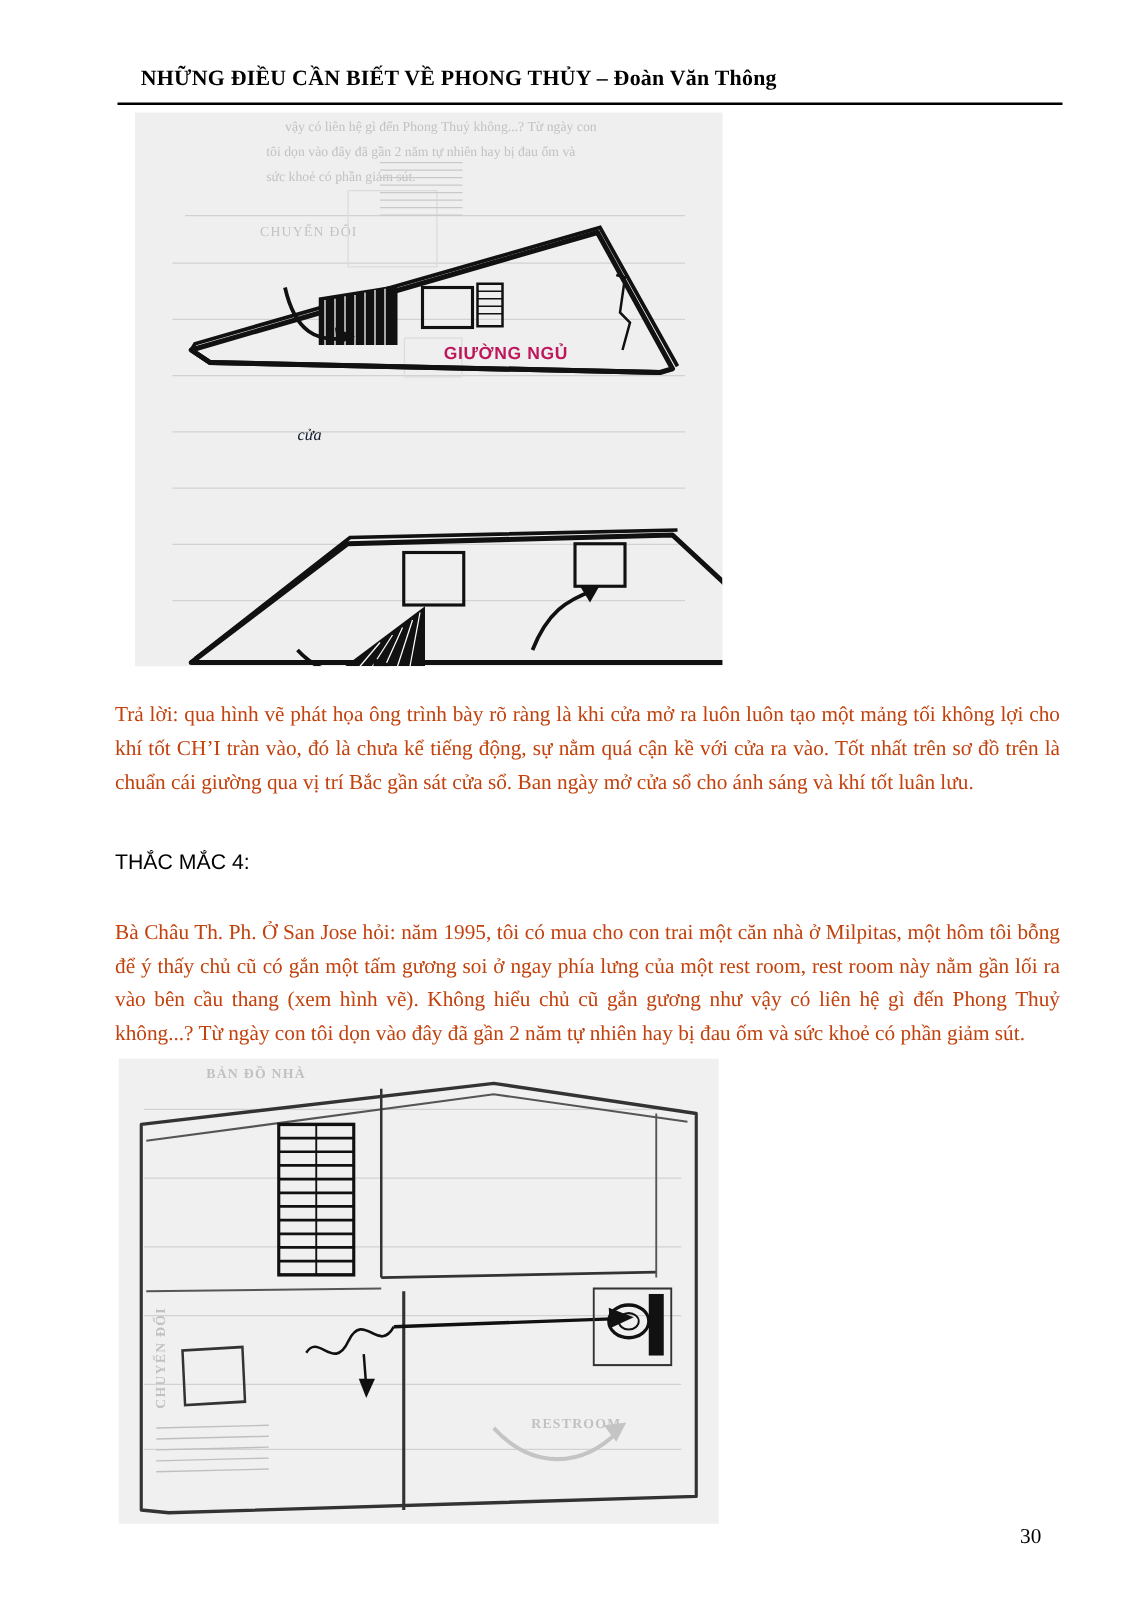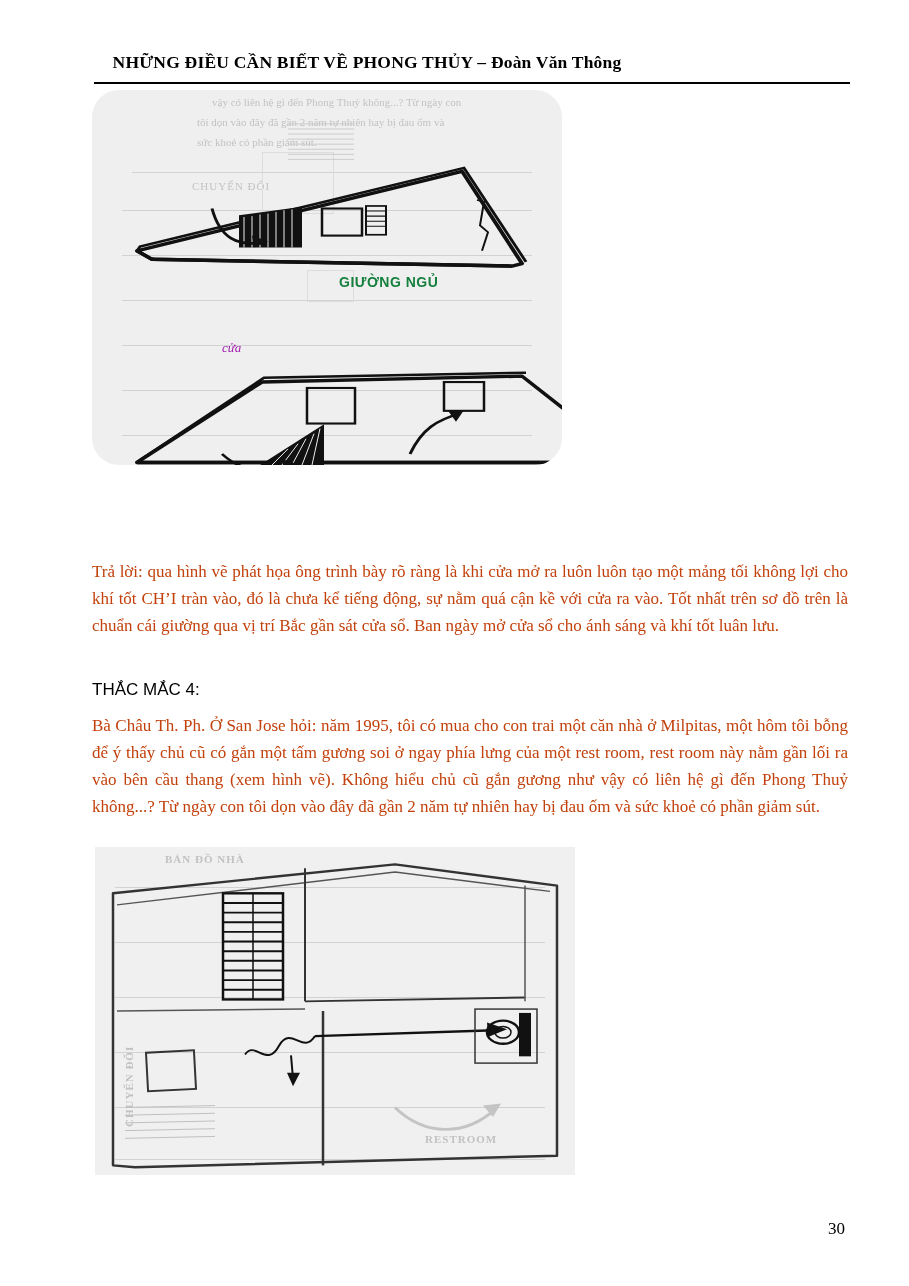--- a/index.html
+++ b/index.html
@@ -43,31 +43,30 @@
     background: #000;
   }
   
   .figure {
     position: absolute;
     background: #f2f2f2;
     overflow: hidden;
   }
   #figure-1 {
     top: 90px;
-    left: 92px;
+    left: 108px;
     width: 470px;
-    height: 375px;
+    height: 443px;
     background: #efefef;
-    border-radius: 27px;
   }
   #figure-2 {
     top: 847px;
     left: 95px;
     width: 480px;
-    height: 328px;
+    height: 372px;
     background: #f0f0f0;
   }
   .fig-inner { position:absolute; inset:0; }
 
   
   .ghost-text {
     position: absolute;
     color: #bdbdbd;
     font-family: "Liberation Serif", serif;
     font-size: 11px;
@@ -84,50 +83,50 @@
     border: 1px solid #dcdcdc;
   }
 
   
   svg.fig-svg { position:absolute; inset:0; width:100%; height:100%; }
 
   .label-bold {
     position: absolute;
     font-family: "Liberation Sans", sans-serif;
     font-weight: bold;
-    color: #15803d;
+    color: #be185d;
     letter-spacing: 0.5px;
     font-size: 13px;
   }
   .label-cursive {
     position: absolute;
     font-family: "Liberation Serif", serif;
     font-style: italic;
     font-size: 13px;
-    color: #a21caf;
+    color: #0f172a;
   }
 
   
   .para {
     position: absolute;
     width: 756px;
     left: 92px;
     font-family: "Liberation Serif", serif;
     font-size: 17px;
     line-height: 27px;
     text-align: justify;
     color: #c2410c;
   }
   #para-1 { top: 558px; }
   #heading-thacmac { top: 680px; left: 92px; position:absolute; font-size:17px; font-family:Liberation Sans, sans-serif;}
-  #para-2 { top: 712px; }
+  #para-2 { top: 732px; }
 
   .page-number {
     position: absolute;
-    right: 64px;
+    right: 76px;
     bottom: 47px;
     font-family: "Liberation Serif", serif;
     font-size: 17px;
   }
 </style>
 </head>
 <body>
 
 <div class="page">
 

